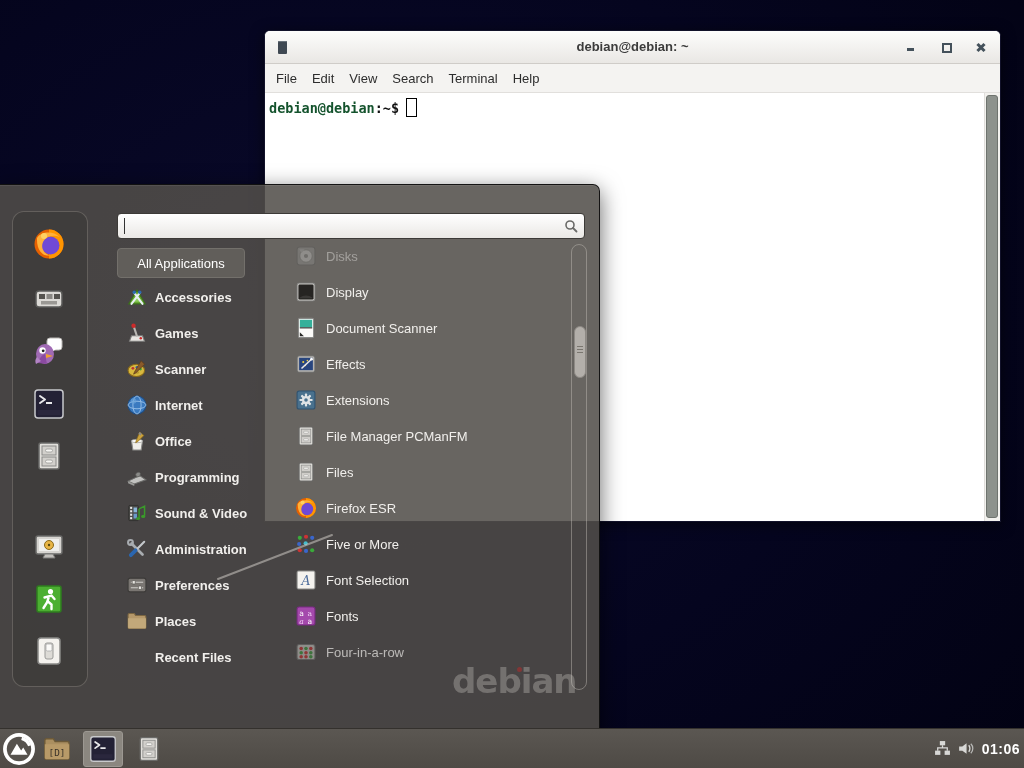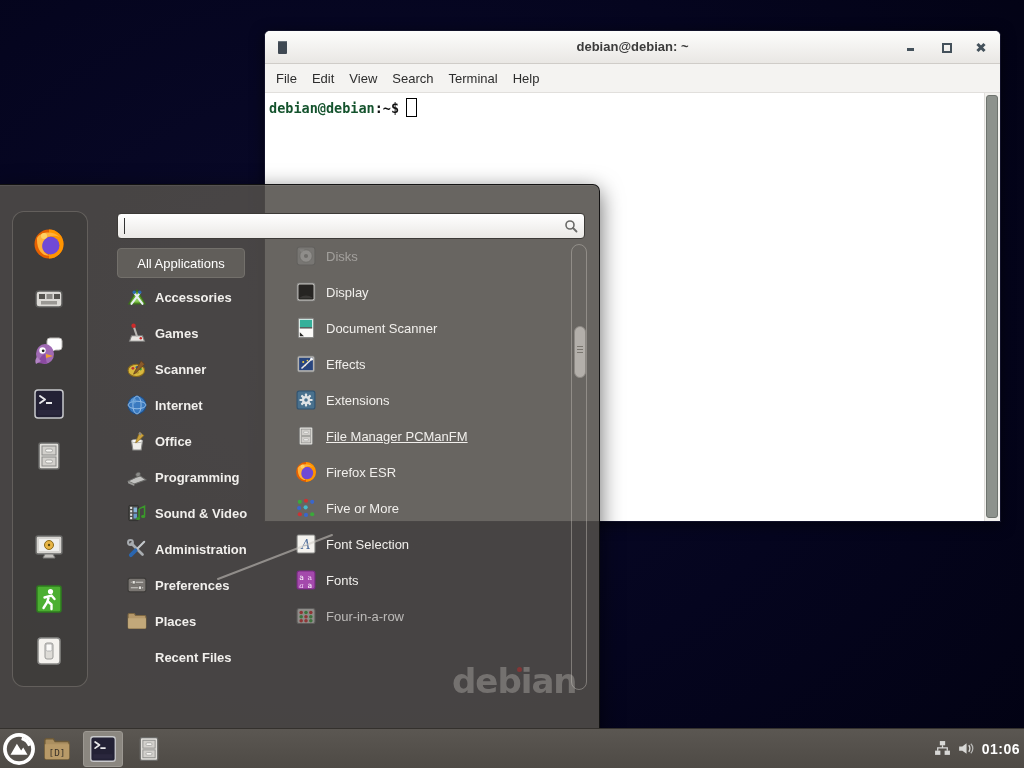--- a/index.html
+++ b/index.html
@@ -385,31 +385,43 @@
               <rect x="14.4" y="6.5" width="3.2" height="19" rx="1"></rect>
               <rect x="6.5" y="14.4" width="19" height="3.2" rx="1"></rect>
               <rect x="14.4" y="6.5" width="3.2" height="19" rx="1" transform="rotate(45 16 16)"></rect>
               <rect x="14.4" y="6.5" width="3.2" height="19" rx="1" transform="rotate(-45 16 16)"></rect>
             </g>
             <circle cx="16" cy="16" r="2.6" fill="#49718e"></circle>
           </svg>
         </span>
         <span class="row-label">Extensions</span>
       </div>
-      <div class="app-row" style="opacity: 1; text-decoration: underline;">
+      <div class="app-row" style="opacity: 1;">
         <span class="icon-slot">
           <svg viewBox="0 0 32 32">
             <rect x="6" y="3" width="20" height="26" rx="2" fill="#e2e0dc" stroke="#6a6a68" stroke-width="1.5"></rect>
             <rect x="9" y="6" width="14" height="9" fill="#d2d0cc" stroke="#8a8a88"></rect>
             <rect x="12.5" y="9" width="7" height="3" rx="1.5" fill="#f6f5f2" stroke="#9a9a98" stroke-width="0.8"></rect>
             <rect x="9" y="17" width="14" height="9" fill="#d2d0cc" stroke="#8a8a88"></rect>
             <rect x="12.5" y="20" width="7" height="3" rx="1.5" fill="#f6f5f2" stroke="#9a9a98" stroke-width="0.8"></rect>
           </svg>
         </span>
         <span class="row-label">File Manager PCManFM</span>
+      </div>
+      <div class="app-row" style="opacity: 1;">
+        <span class="icon-slot">
+          <svg viewBox="0 0 32 32">
+            <rect x="6" y="3" width="20" height="26" rx="2" fill="#e2e0dc" stroke="#6a6a68" stroke-width="1.5"></rect>
+            <rect x="9" y="6" width="14" height="9" fill="#d2d0cc" stroke="#8a8a88"></rect>
+            <rect x="12.5" y="9" width="7" height="3" rx="1.5" fill="#f6f5f2" stroke="#9a9a98" stroke-width="0.8"></rect>
+            <rect x="9" y="17" width="14" height="9" fill="#d2d0cc" stroke="#8a8a88"></rect>
+            <rect x="12.5" y="20" width="7" height="3" rx="1.5" fill="#f6f5f2" stroke="#9a9a98" stroke-width="0.8"></rect>
+          </svg>
+        </span>
+        <span class="row-label">Files</span>
       </div>
       <div class="app-row" style="opacity: 1;">
         <span class="icon-slot">
           <svg viewBox="0 0 32 32">
             <circle cx="16" cy="16" r="14.5" fill="#e66000"></circle>
             <path d="M16 1.5 A14.5 14.5 0 0 1 30.5 16 A14.5 14.5 0 0 1 16 30.5 Z" fill="#ff9500"></path>
             <circle cx="17.5" cy="17.5" r="9" fill="#7049d6"></circle>
             <path d="M4 10 C8 3.5 20 2.5 26.5 9 C20.5 6 11.5 8.5 9.5 15.5 C8 21 11.5 26 17 27.5 C9.5 28.5 3.5 22 4 10 Z" fill="#ffb13b"></path>
             <circle cx="11" cy="8" r="3" fill="#ffd567" opacity="0.9"></circle>
           </svg>

